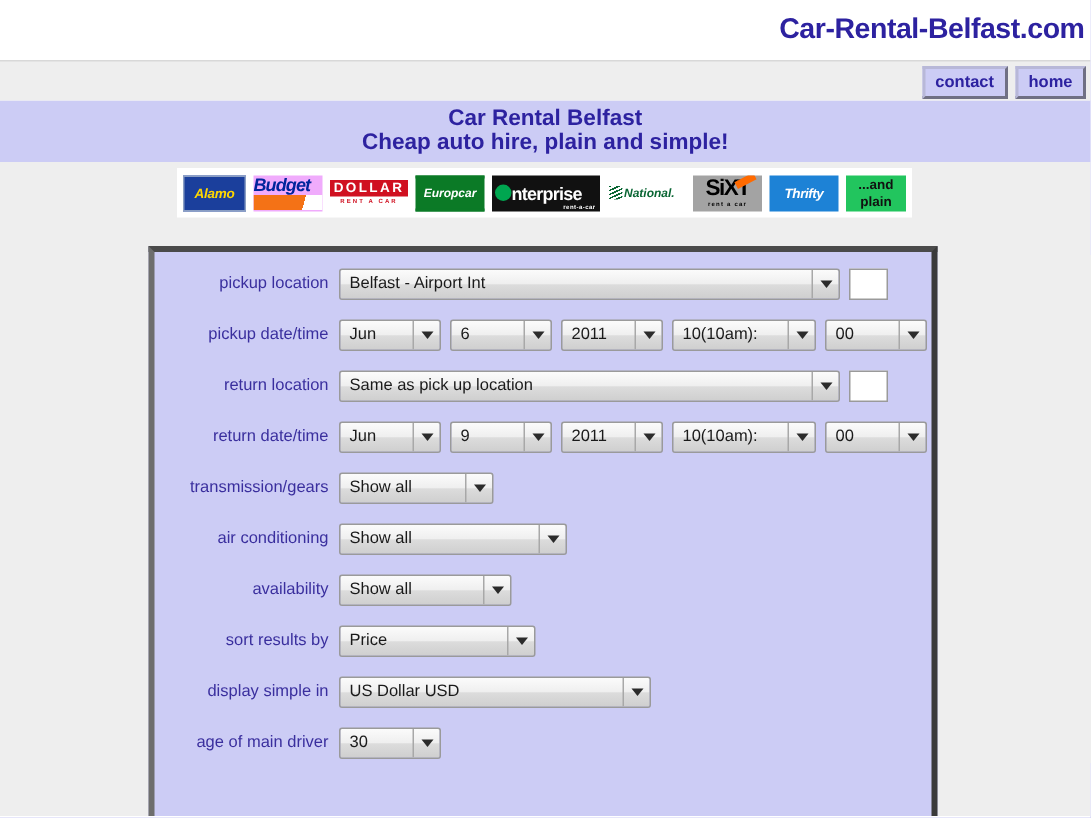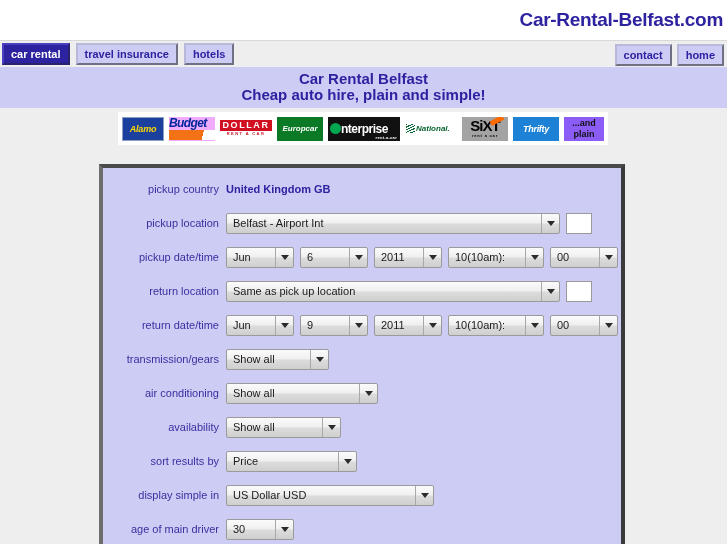--- a/index.html
+++ b/index.html
@@ -173,21 +173,21 @@
   .logo-sixt .sx-swoosh {
     position: absolute; right: 4px; top: 1px; width: 14px; height: 5px;
     background: #ff6a00; transform: rotate(-28deg);
   }
   .logo-thrifty {
     width: 46px; background: #1d82d6; color: #ffffff; font-size: 9px;
     font-style: italic; flex-direction: column; justify-content: center;
   }
   .logo-thrifty .th-l { line-height: 10px; letter-spacing: -0.3px; }
   .logo-andothers {
-    width: 40px; background: #8b5cf6; color: #111111; font-size: 9px;
+    width: 40px; background: #22c55e; color: #111111; font-size: 9px;
     flex-direction: column; justify-content: center; line-height: 11px;
     font-family: "Liberation Sans", sans-serif;
   }
 
   
   .panel-wrap {
     background: #eeeeee;
     height: 380px;
     position: relative;
   }
@@ -287,25 +287,20 @@
   }
 </style>
 </head>
 <body>
 
 <div class="site-header">
   <div class="site-title">Car-Rental-Belfast.com</div>
 </div>
 
 <div class="navbar">
-  <div class="nav-left">
-    <span class="navbtn active">car rental</span>
-    <span class="navbtn">travel insurance</span>
-    <span class="navbtn">hotels</span>
-  </div>
   <div class="nav-right">
     <span class="navbtn">contact</span>
     <span class="navbtn">home</span>
   </div>
 </div>
 
 <div class="tagline">
   <div>Car Rental Belfast</div>
   <div>Cheap auto hire, plain and simple!</div>
 </div>
@@ -350,26 +345,20 @@
     <div class="logo logo-andothers">
       <span>...and</span>
       <span>plain</span>
     </div>
   </div>
 </div>
 
 <div class="panel-wrap">
   <div class="form-panel">
 
-    <div class="frow">
-      <div class="flabel">pickup country</div>
-      <div class="fctrls">
-        <span class="fvalue-static">United Kingdom GB</span>
-      </div>
-    </div>
 
     <div class="frow">
       <div class="flabel">pickup location</div>
       <div class="fctrls">
         <span class="sel sel-w-location">
           <span class="sel-txt">Belfast - Airport Int</span>
           <span class="sel-arrow">
               <i></i>
             </span>
         </span>

